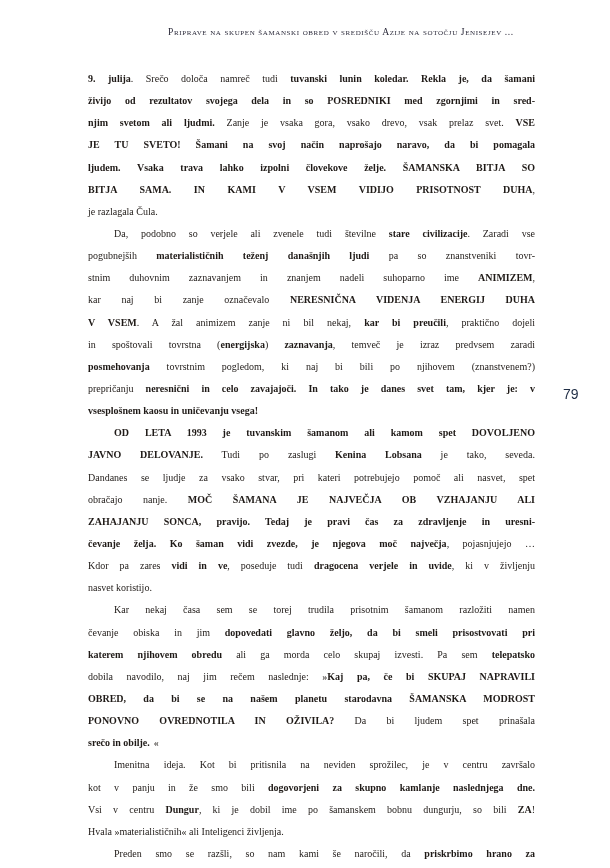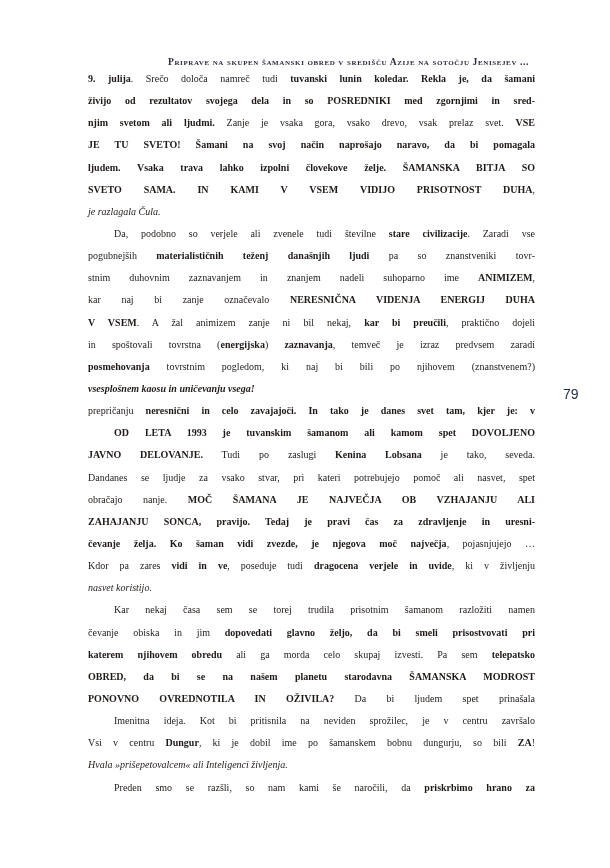--- a/index.html
+++ b/index.html
@@ -1,66 +1,69 @@
 <!DOCTYPE html>
 <html><head>
 <meta charset="utf-8">
 <style>
   html, body { margin: 0; padding: 0; background: #ffffff; }
   body { width: 610px; height: 868px; position: relative; overflow: hidden;
          font-family: "Liberation Serif", "DejaVu Serif", serif; color: #1f1a17; }
-  .running-head { position: absolute; left: 168px; top: 56px; width: 400px;
+  .running-head { position: absolute; left: 168px; top: 26px; width: 400px;
          font-size: 9.6px; letter-spacing: 0.6px; color: #2b2a3a; white-space: nowrap;
-         font-variant: small-caps; font-weight: bold; }
+         font-variant: small-caps; }
   .page-number { position: absolute; left: 563px; top: 386px; font-size: 14px;
          color: #1f2d45; font-family: "Liberation Sans", "DejaVu Sans", sans-serif; }
   .text-block { position: absolute; left: 88px; top: 68px; width: 447px; }
   .line { height: 22.15px; line-height: 22.15px; font-size: 10px; white-space: nowrap;
           display: flex; justify-content: space-between; }
   .line.last { justify-content: flex-start; }
   .line.last .seg { margin-right: 4px; }
   .line.indent { padding-left: 26px; }
   .seg { white-space: pre; }
   .seg.b { font-weight: bold; }
   .line.just { display: block; text-align: justify; text-align-last: justify; }
-  .line.just.last { text-align-last: left; font-style: italic; }
+  .line.just.last { text-align-last: left; }
 </style>
 </head>
 <body>
 
 <div class="running-head">Priprave na skupen šamanski obred v središču Azije na sotočju Jenisejev ...</div>
 <div class="page-number">79</div>
 <div class="text-block" id="text-block">
     <div class="line just"><span class="seg b" style="white-space: normal;">9. julija</span><span class="seg" style="white-space: normal;">. Srečo določa namreč tudi </span><span class="seg b" style="white-space: normal;">tuvanski lunin koledar. Rekla je, da šamani</span></div>
     <div class="line just"><span class="seg b" style="white-space: normal;">živijo od rezultatov svojega dela in so POSREDNIKI med zgornjimi in sred-</span></div>
     <div class="line just"><span class="seg b" style="white-space: normal;">njim svetom ali ljudmi.</span><span class="seg" style="white-space: normal;"> Zanje je vsaka gora, vsako drevo, vsak prelaz svet. </span><span class="seg b" style="white-space: normal;">VSE</span></div>
     <div class="line just"><span class="seg b" style="white-space: normal;">JE TU SVETO! Šamani na svoj način naprošajo naravo, da bi pomagala</span></div>
     <div class="line just"><span class="seg b" style="white-space: normal;">ljudem. Vsaka trava lahko izpolni človekove želje. ŠAMANSKA BITJA SO</span></div>
-    <div class="line just"><span class="seg b" style="white-space: normal;">SVETO SAMA. IN KAMI V VSEM VIDIJO PRISOTNOST DUHA</span><span class="seg" style="white-space: normal;">,</span></div>
+    <div class="line just"><span class="seg b" style="white-space: normal;">BITJA SAMA. IN KAMI V VSEM VIDIJO PRISOTNOST DUHA</span><span class="seg" style="white-space: normal;">,</span></div>
     <div class="line just last"><span class="seg" style="white-space: normal;">je razlagala Čula.</span></div>
     <div class="line just indent"><span class="seg" style="white-space: normal;">Da, podobno so verjele ali zvenele tudi številne </span><span class="seg b" style="white-space: normal;">stare civilizacije</span><span class="seg" style="white-space: normal;">. Zaradi vse</span></div>
     <div class="line just"><span class="seg" style="white-space: normal;">pogubnejših </span><span class="seg b" style="white-space: normal;">materialističnih teženj današnjih ljudi</span><span class="seg" style="white-space: normal;"> pa so znanstveniki tovr-</span></div>
     <div class="line just"><span class="seg" style="white-space: normal;">stnim duhovnim zaznavanjem in znanjem nadeli suhoparno ime </span><span class="seg b" style="white-space: normal;">ANIMIZEM</span><span class="seg" style="white-space: normal;">,</span></div>
     <div class="line just"><span class="seg" style="white-space: normal;">kar naj bi zanje označevalo </span><span class="seg b" style="white-space: normal;">NERESNIČNA VIDENJA ENERGIJ DUHA</span></div>
     <div class="line just"><span class="seg b" style="white-space: normal;">V VSEM</span><span class="seg" style="white-space: normal;">. A žal animizem zanje ni bil nekaj, </span><span class="seg b" style="white-space: normal;">kar bi preučili</span><span class="seg" style="white-space: normal;">, praktično dojeli</span></div>
     <div class="line just"><span class="seg" style="white-space: normal;">in spoštovali tovrstna (</span><span class="seg b" style="white-space: normal;">energijska</span><span class="seg" style="white-space: normal;">) </span><span class="seg b" style="white-space: normal;">zaznavanja</span><span class="seg" style="white-space: normal;">, temveč je izraz predvsem zaradi</span></div>
     <div class="line just"><span class="seg b" style="white-space: normal;">posmehovanja</span><span class="seg" style="white-space: normal;"> tovrstnim pogledom, ki naj bi bili po njihovem (znanstvenem?)</span></div>
+    <div class="line just"><span class="seg" style="white-space: normal;">prepričanju </span><span class="seg b" style="white-space: normal;">neresnični in celo zavajajoči. In tako je danes svet tam, kjer je: v</span></div>
     <div class="line just last"><span class="seg b" style="white-space: normal;">vsesplošnem kaosu in uničevanju vsega!</span></div>
-    <div class="line just"><span class="seg" style="white-space: normal;">prepričanju </span><span class="seg b" style="white-space: normal;">neresnični in celo zavajajoči. In tako je danes svet tam, kjer je: v</span></div>
     <div class="line just indent"><span class="seg b" style="white-space: normal;">OD LETA 1993 je tuvanskim šamanom ali kamom spet DOVOLJENO</span></div>
     <div class="line just"><span class="seg b" style="white-space: normal;">JAVNO DELOVANJE.</span><span class="seg" style="white-space: normal;"> Tudi po zaslugi </span><span class="seg b" style="white-space: normal;">Kenina Lobsana</span><span class="seg" style="white-space: normal;"> je tako, seveda.</span></div>
     <div class="line just"><span class="seg" style="white-space: normal;">Dandanes se ljudje za vsako stvar, pri kateri potrebujejo pomoč ali nasvet, spet</span></div>
     <div class="line just"><span class="seg" style="white-space: normal;">obračajo nanje. </span><span class="seg b" style="white-space: normal;">MOČ ŠAMANA JE NAJVEČJA OB VZHAJANJU ALI</span></div>
     <div class="line just"><span class="seg b" style="white-space: normal;">ZAHAJANJU SONCA, pravijo. Tedaj je pravi čas za zdravljenje in uresni-</span></div>
     <div class="line just"><span class="seg b" style="white-space: normal;">čevanje želja. Ko šaman vidi zvezde, je njegova moč največja</span><span class="seg" style="white-space: normal;">, pojasnjujejo …</span></div>
     <div class="line just"><span class="seg" style="white-space: normal;">Kdor pa zares </span><span class="seg b" style="white-space: normal;">vidi in ve</span><span class="seg" style="white-space: normal;">, poseduje tudi </span><span class="seg b" style="white-space: normal;">dragocena verjele in uvide</span><span class="seg" style="white-space: normal;">, ki v življenju</span></div>
     <div class="line just last"><span class="seg" style="white-space: normal;">nasvet koristijo.</span></div>
     <div class="line just indent"><span class="seg" style="white-space: normal;">Kar nekaj časa sem se torej trudila prisotnim šamanom razložiti namen</span></div>
     <div class="line just"><span class="seg" style="white-space: normal;">čevanje obiska in jim </span><span class="seg b" style="white-space: normal;">dopovedati glavno željo, da bi smeli prisostvovati pri</span></div>
     <div class="line just"><span class="seg b" style="white-space: normal;">katerem njihovem obredu</span><span class="seg" style="white-space: normal;"> ali ga morda celo skupaj izvesti. Pa sem </span><span class="seg b" style="white-space: normal;">telepatsko</span></div>
+    <div class="line just"><span class="seg" style="white-space: normal;">dobila navodilo, naj jim rečem naslednje: »</span><span class="seg b" style="white-space: normal;">Kaj pa, če bi SKUPAJ NAPRAVILI</span></div>
     <div class="line just"><span class="seg b" style="white-space: normal;">OBRED, da bi se na našem planetu starodavna ŠAMANSKA MODROST</span></div>
     <div class="line just"><span class="seg b" style="white-space: normal;">PONOVNO OVREDNOTILA IN OŽIVILA?</span><span class="seg" style="white-space: normal;"> Da bi ljudem spet prinašala</span></div>
+    <div class="line just last"><span class="seg b" style="white-space: normal;">srečo in obilje.</span><span class="seg" style="white-space: normal;">«</span></div>
     <div class="line just indent"><span class="seg" style="white-space: normal;">Imenitna ideja. Kot bi pritisnila na neviden sprožilec, je v centru završalo</span></div>
+    <div class="line just"><span class="seg" style="white-space: normal;">kot v panju in že smo bili </span><span class="seg b" style="white-space: normal;">dogovorjeni za skupno kamlanje naslednjega dne.</span></div>
     <div class="line just"><span class="seg" style="white-space: normal;">Vsi v centru </span><span class="seg b" style="white-space: normal;">Dungur</span><span class="seg" style="white-space: normal;">, ki je dobil ime po šamanskem bobnu dungurju, so bili </span><span class="seg b" style="white-space: normal;">ZA</span><span class="seg" style="white-space: normal;">!</span></div>
-    <div class="line just last"><span class="seg" style="white-space: normal;">Hvala »prišepetovalcem« ali Inteligenci življenja.</span></div>
+    <div class="line just last"><span class="seg" style="white-space: normal;">Hvala »materialističnih« ali Inteligenci življenja.</span></div>
     <div class="line just indent"><span class="seg" style="white-space: normal;">Preden smo se razšli, so nam kami še naročili, da </span><span class="seg b" style="white-space: normal;">priskrbimo hrano za</span></div>
     <div class="line just"></div>
   </div>
 
 </body></html>

